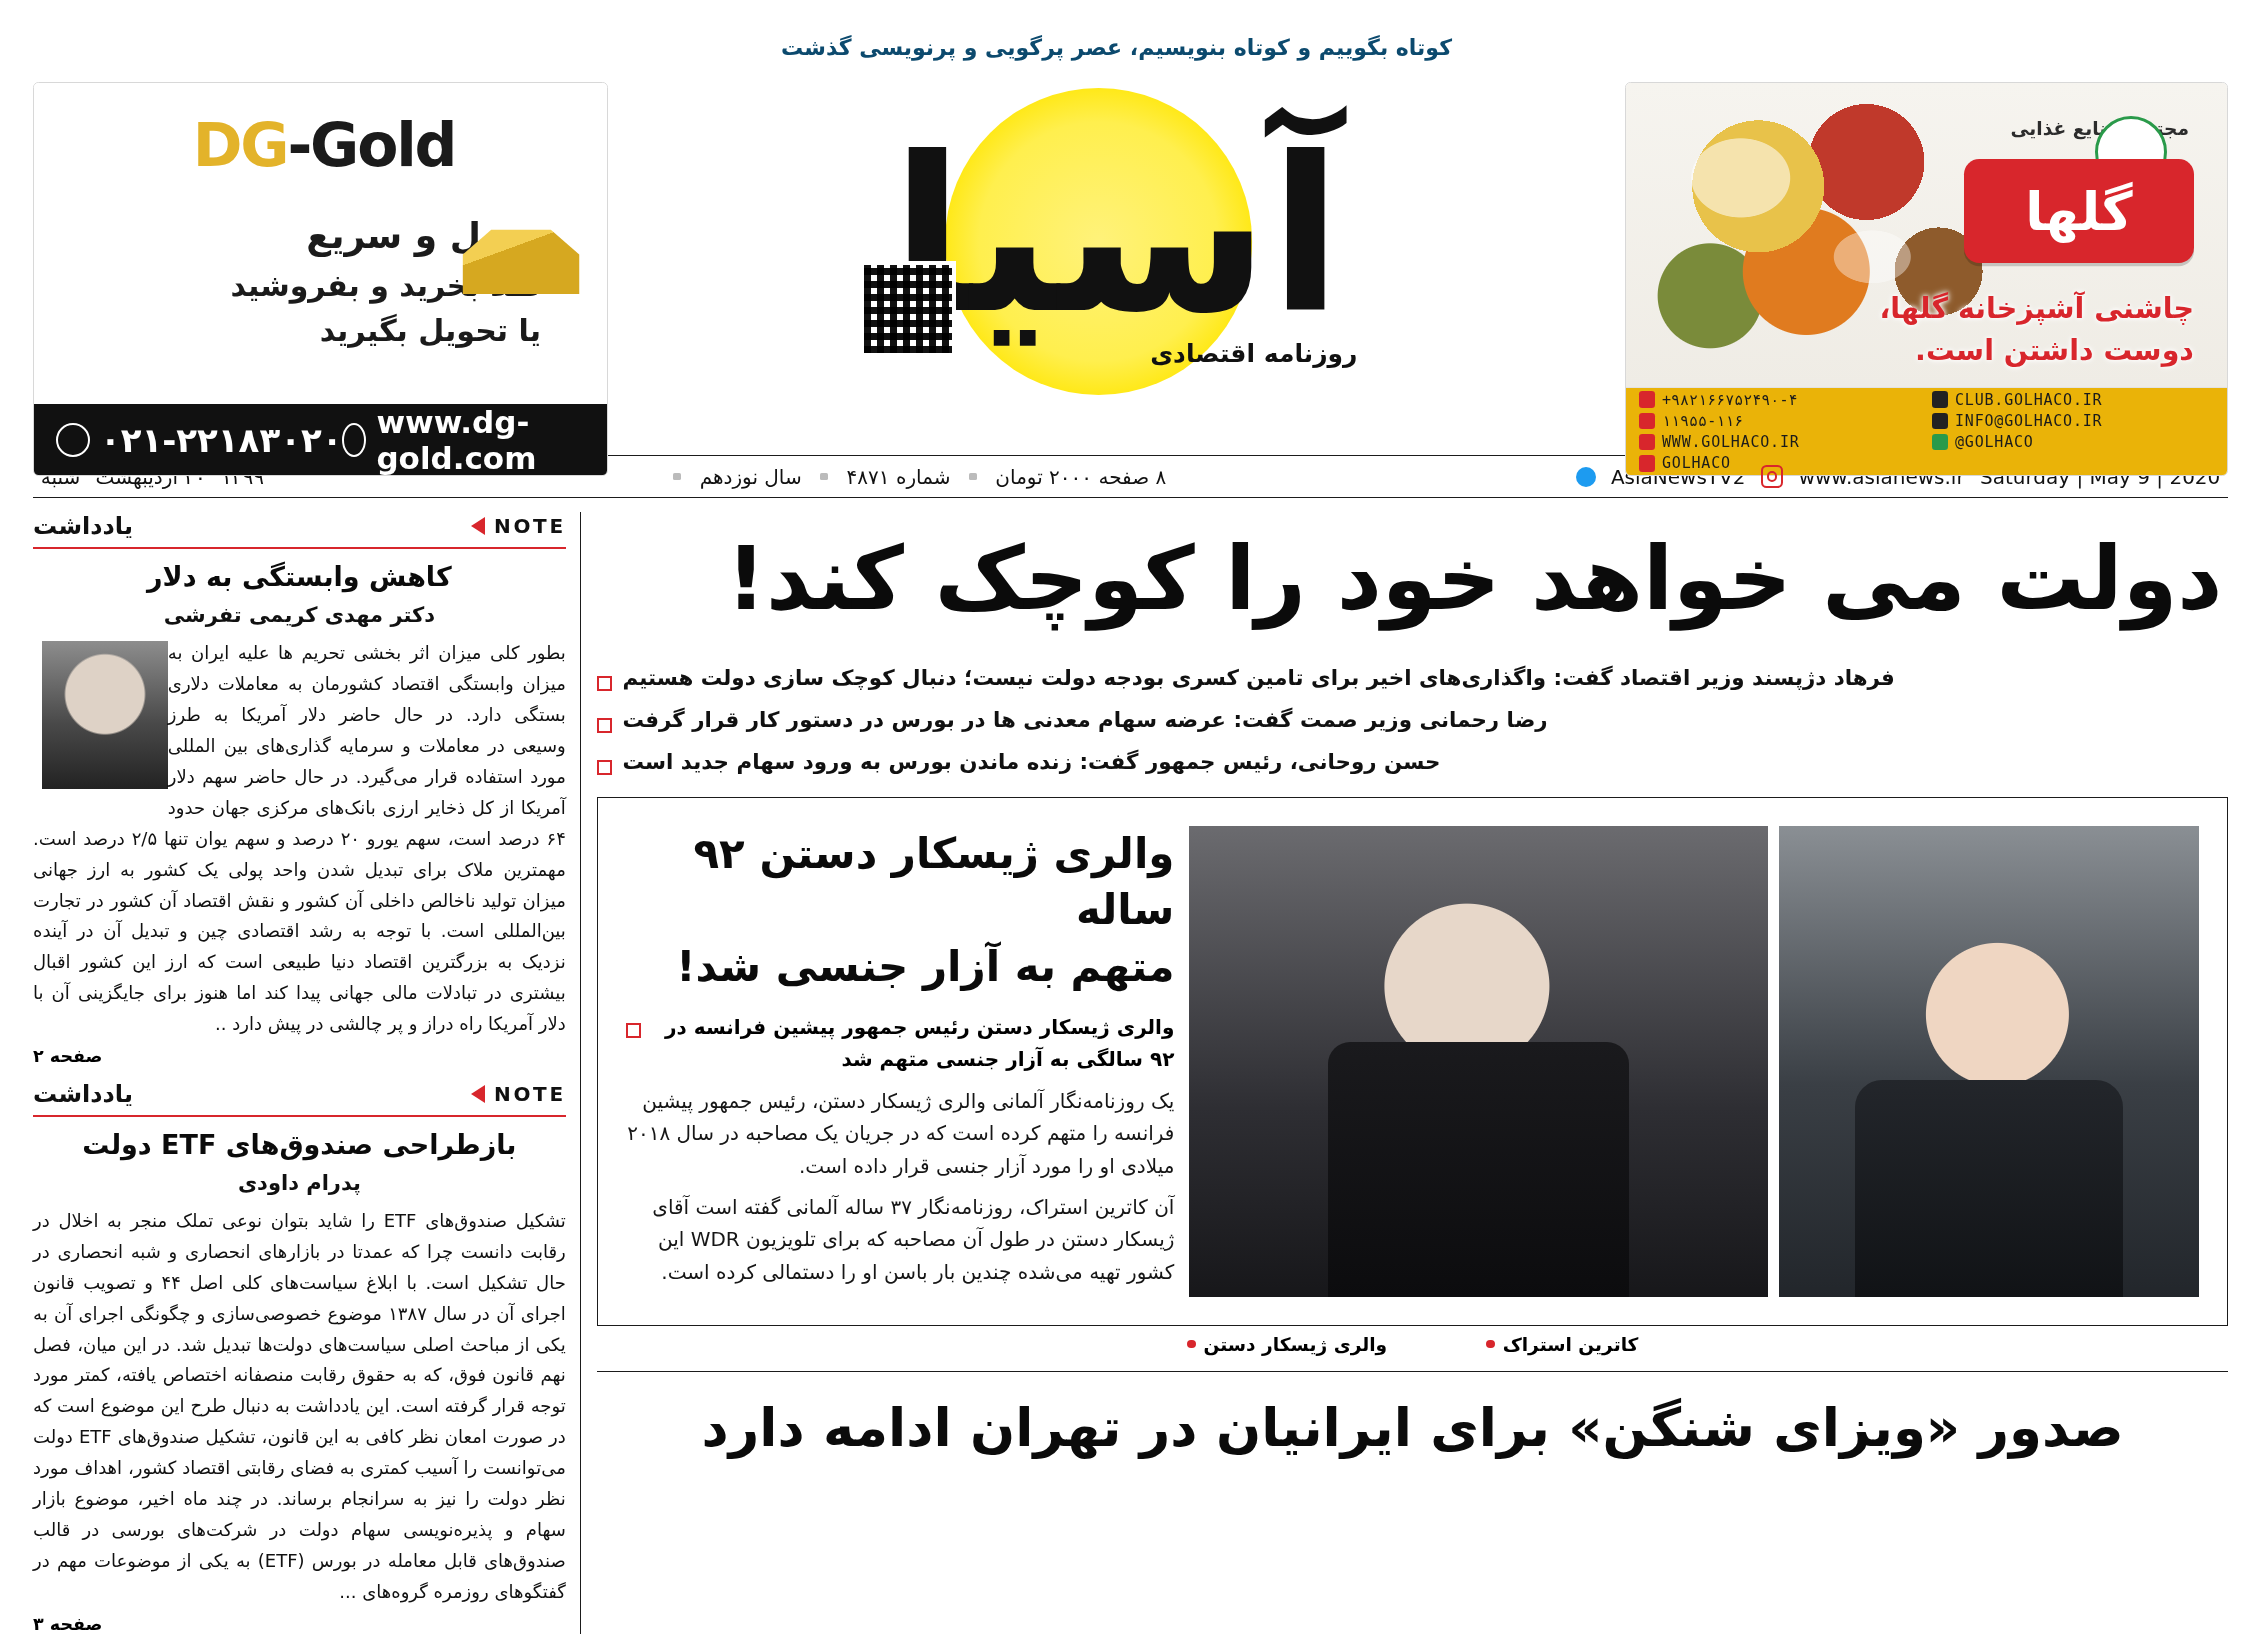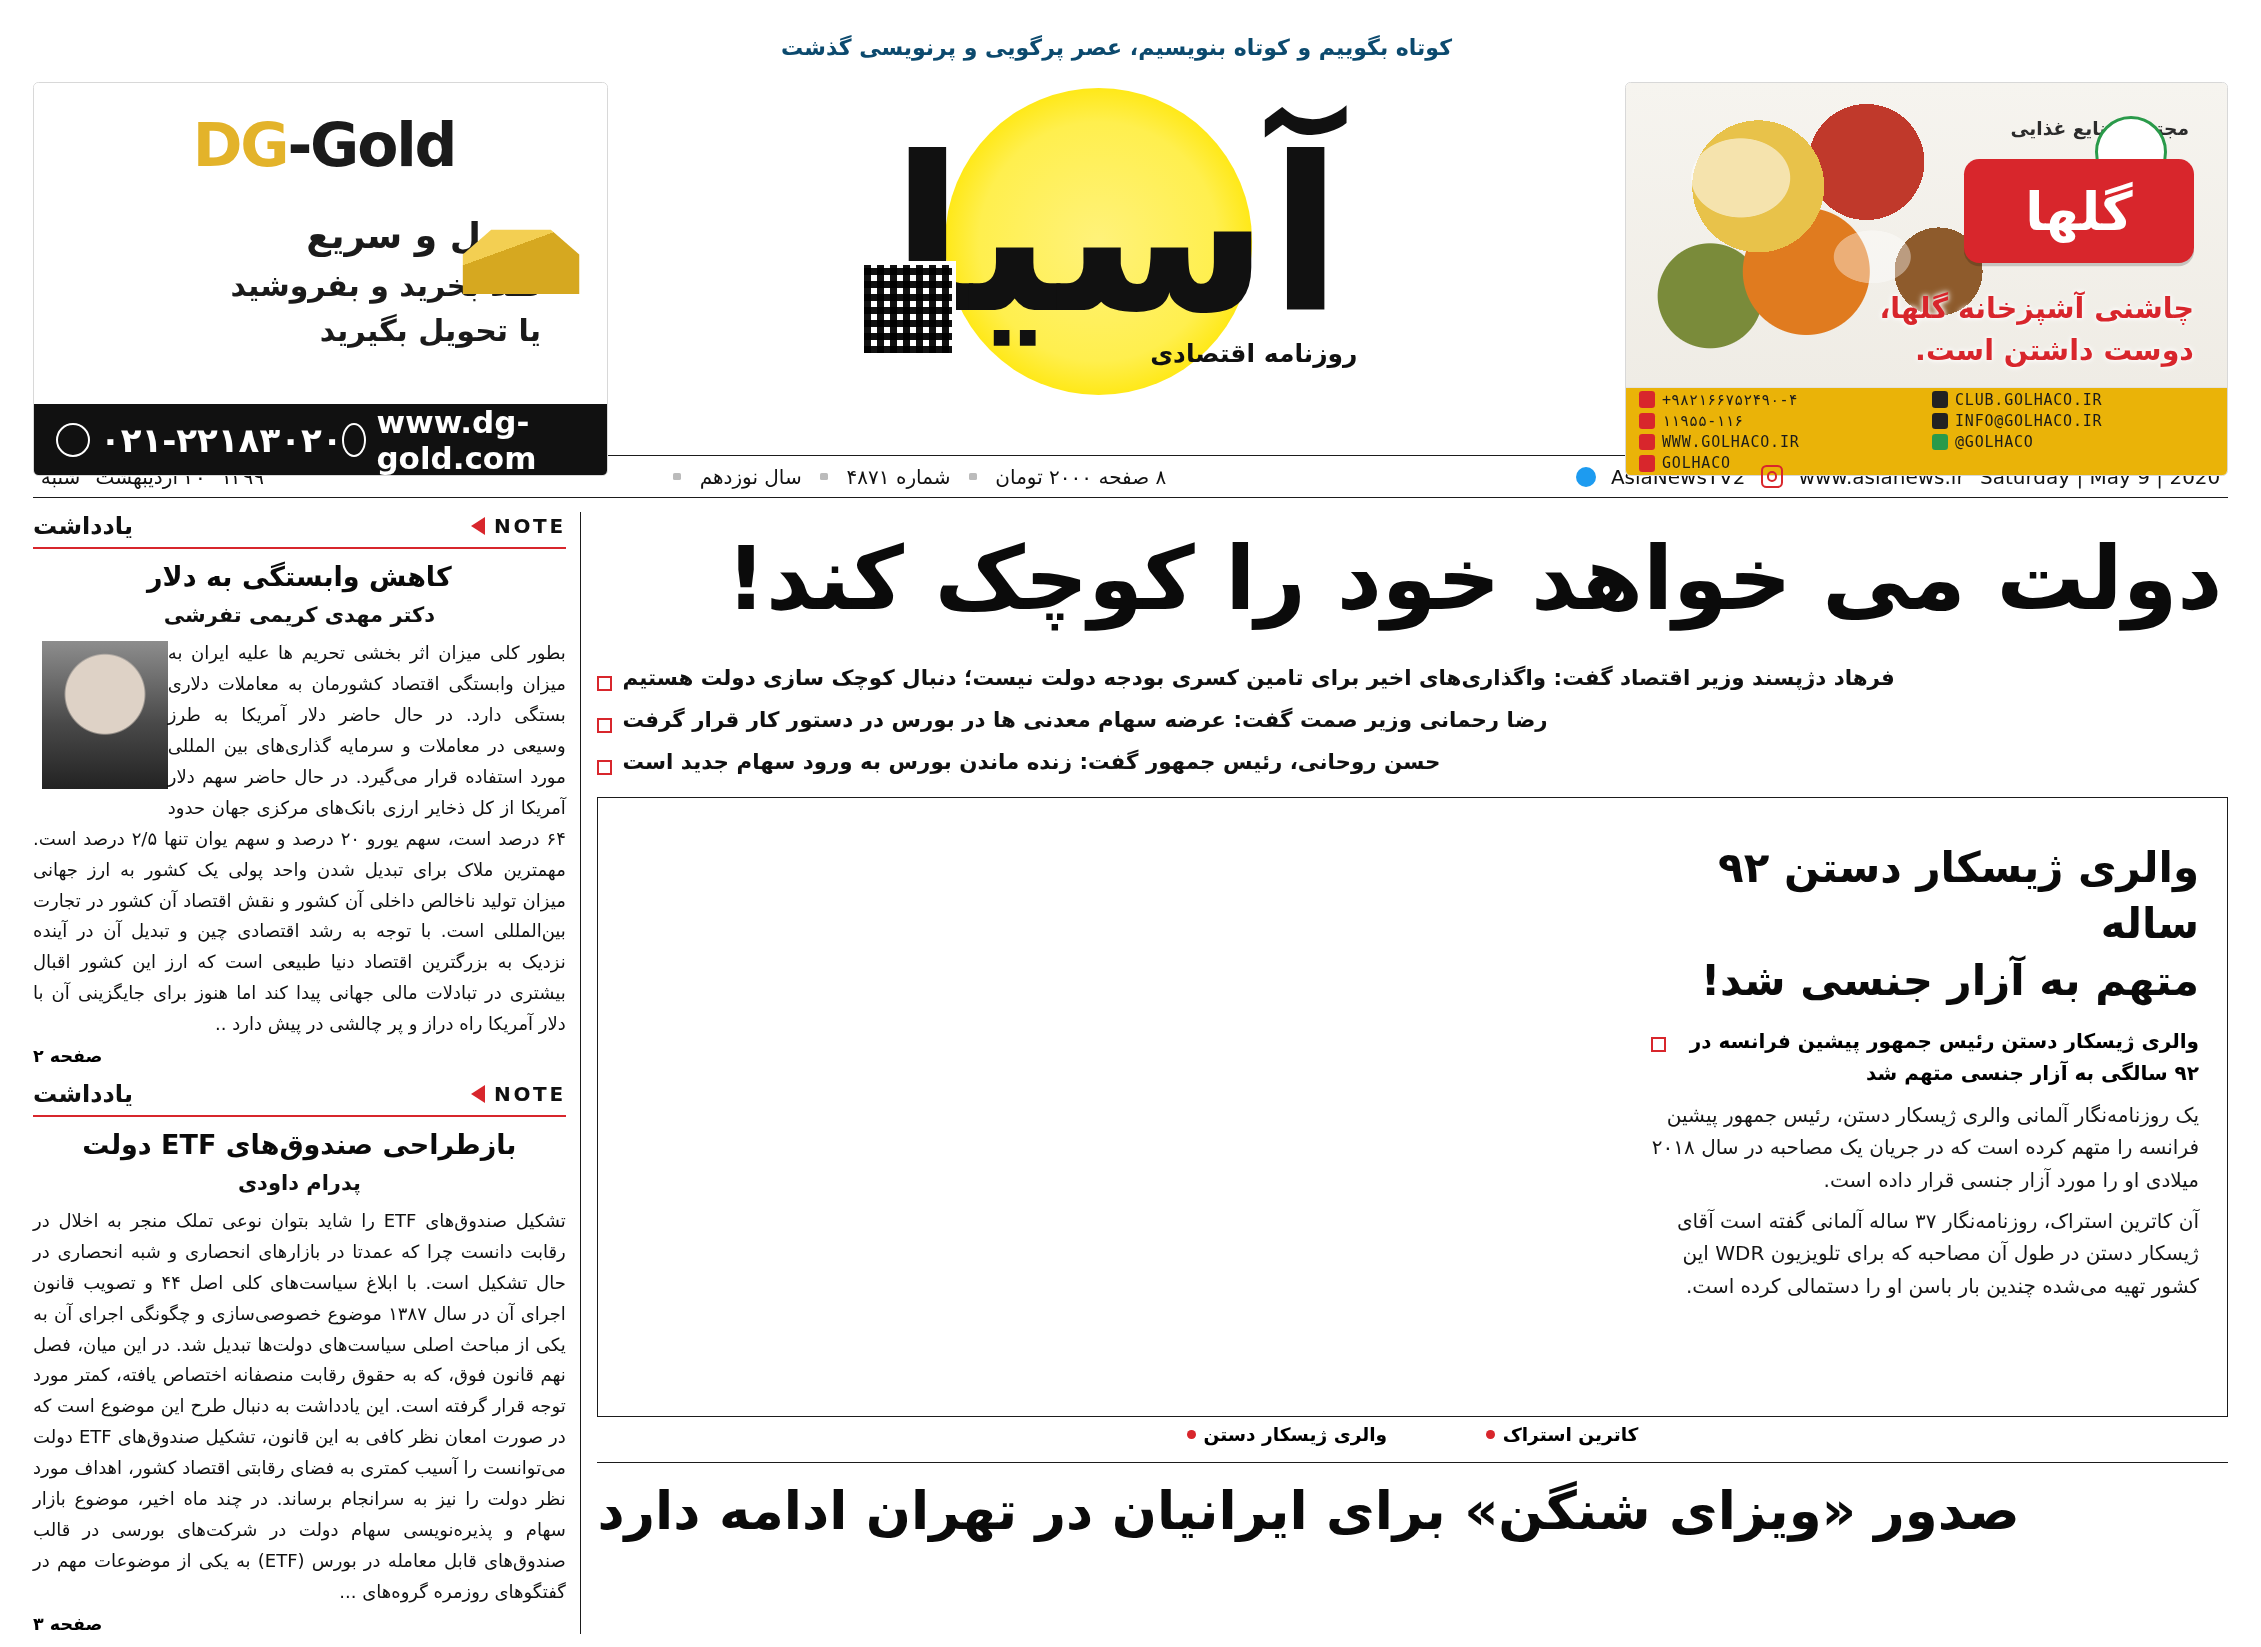--- a/index.html
+++ b/index.html
@@ -401,21 +401,21 @@
     border: 2.7px solid #d8262c;
     margin-top: 12px;
     flex: 0 0 auto;
   }
 
   
   .story2 {
     margin-top: 18.6px;
     border: 1.6px solid #1b1b1b;
     display: flex;
-    flex-direction: column;
+    flex-direction: row;
     padding: 28px;
     gap: 14.2px;
     box-sizing: border-box;
   }
   .story2-text {
     width: 548px;
     flex: 0 0 548px;
     text-align: right;
   }
   .story2-title {
@@ -497,22 +497,22 @@
   .cap-dot {
     width: 8.8px; height: 8.8px;
     background: #d8262c;
     border-radius: 50%;
   }
 
   
   .bottom-h {
     margin-top: 16.4px;
     border-top: 1.6px solid #1b1b1b;
-    padding-top: 14px;
-    text-align: left;
+    padding-top: 22px;
+    text-align: center;
     font-size: 53px;
     font-weight: bold;
     line-height: 1.3;
     color: #0b0b0b;
   }
 
   
   .note-head {
     display: flex;
     flex-direction: row-reverse;

